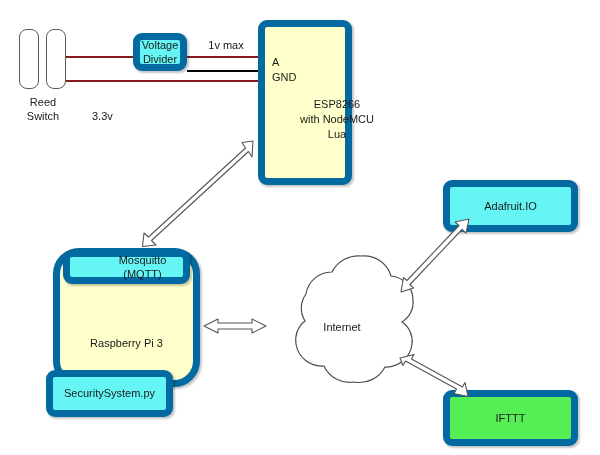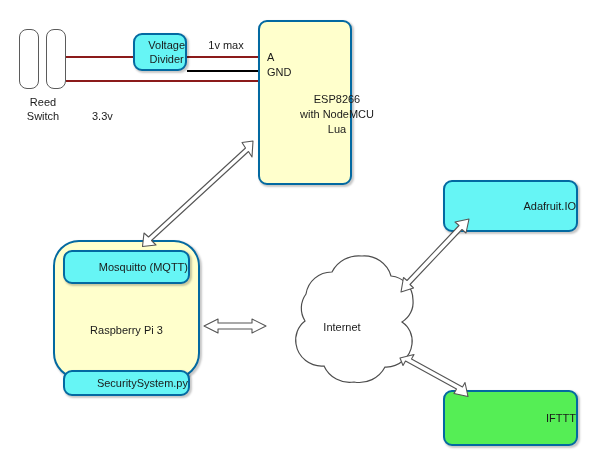--- a/index.html
+++ b/index.html
@@ -15,26 +15,26 @@
     width: 600px;
     height: 455px;
     background: #ffffff;
     overflow: hidden;
   }
   .node {
     position: absolute;
     box-sizing: border-box;
     display: flex;
     align-items: center;
-    justify-content: flex-end;
+    justify-content: center;
     text-align: center;
     color: #1a1a1a;
     font-size: 11px;
     line-height: 1.28;
-    border: 2px solid #0369a1;
+    border: 7px solid #0369a1;
     border-radius: 9px;
     box-shadow: 1.5px 1.5px 2px rgba(0,0,0,0.22);
   }
   .node-yellow { background: #ffffcc; }
   .node-cyan   { background: #66f5f5; }
   .node-green  { background: #55ee55; }
   .plain-node {
     position: absolute;
     box-sizing: border-box;
     border: 1px solid #5b5b5b;
@@ -104,29 +104,29 @@
   </div>
 
   <div class="node node-yellow" style="left:258px; top:20px; width:94px; height:165px; display:block;">
     <span class="pin-text" style="left:7px; top:28px;">A</span>
     <span class="pin-text" style="left:7px; top:43px;">GND</span>
     <span class="esp-text" style="left:0; top:70px; white-space:pre-line;margin-left:32px;">ESP8266
 with NodeMCU
 Lua</span>
   </div>
 
-  <div class="node node-yellow" style="left:53px; top:240px; width:147px; height:139px; display:block;border-radius:26px;">
+  <div class="node node-yellow" style="left:53px; top:248px; width:147px; height:139px; display:block;border-radius:26px;">
     <span class="esp-text" style="left:0; top:81px;">Raspberry Pi 3</span>
   </div>
 
   <div class="node node-cyan" style="left:63px; top:250px; width:127px; height:34px;padding-left:32px;">
     <span>Mosquitto (MQTT)</span>
   </div>
 
-  <div class="node node-cyan" style="left:63px; top:370px; width:127px; height:26px;">
+  <div class="node node-cyan" style="left:46px; top:370px; width:127px; height:47px;">
     <span>SecuritySystem.py</span>
   </div>
 
   <div class="node node-cyan" style="left:443px; top:180px; width:135px; height:52px;">
     <span>Adafruit.IO</span>
   </div>
 
   <div class="node node-green" style="left:443px; top:390px; width:135px; height:56px;">
     <span>IFTTT</span>
   </div>

